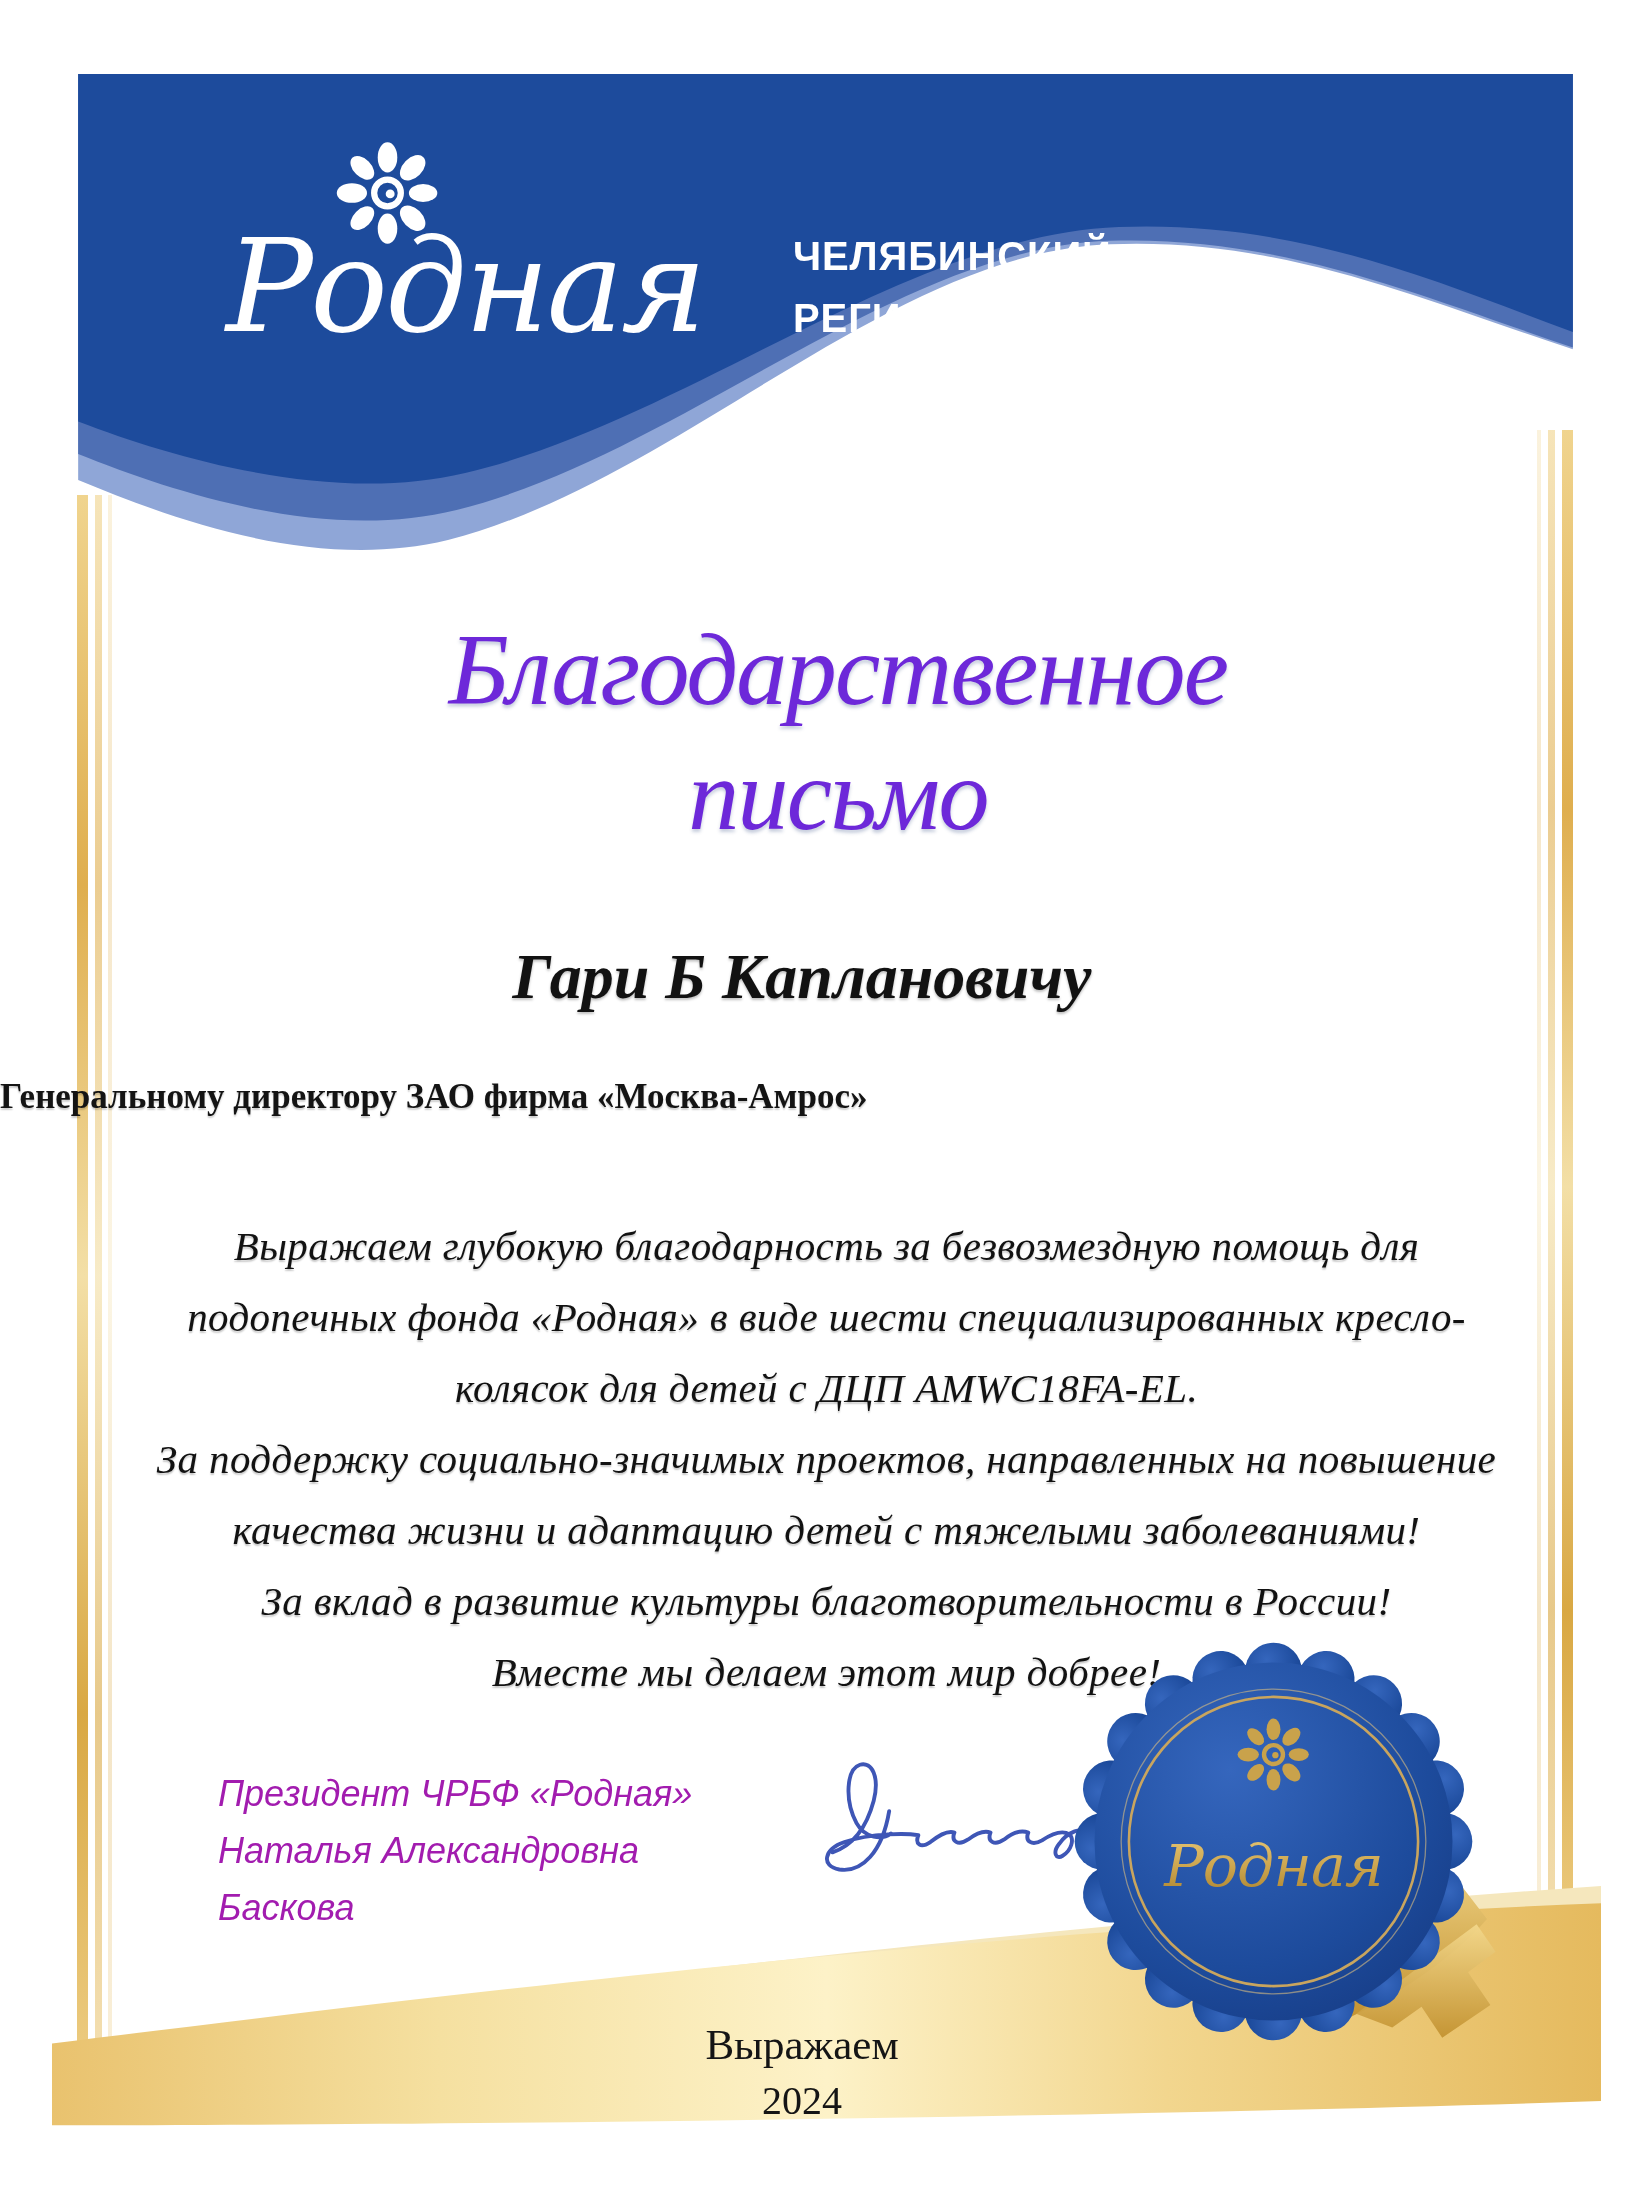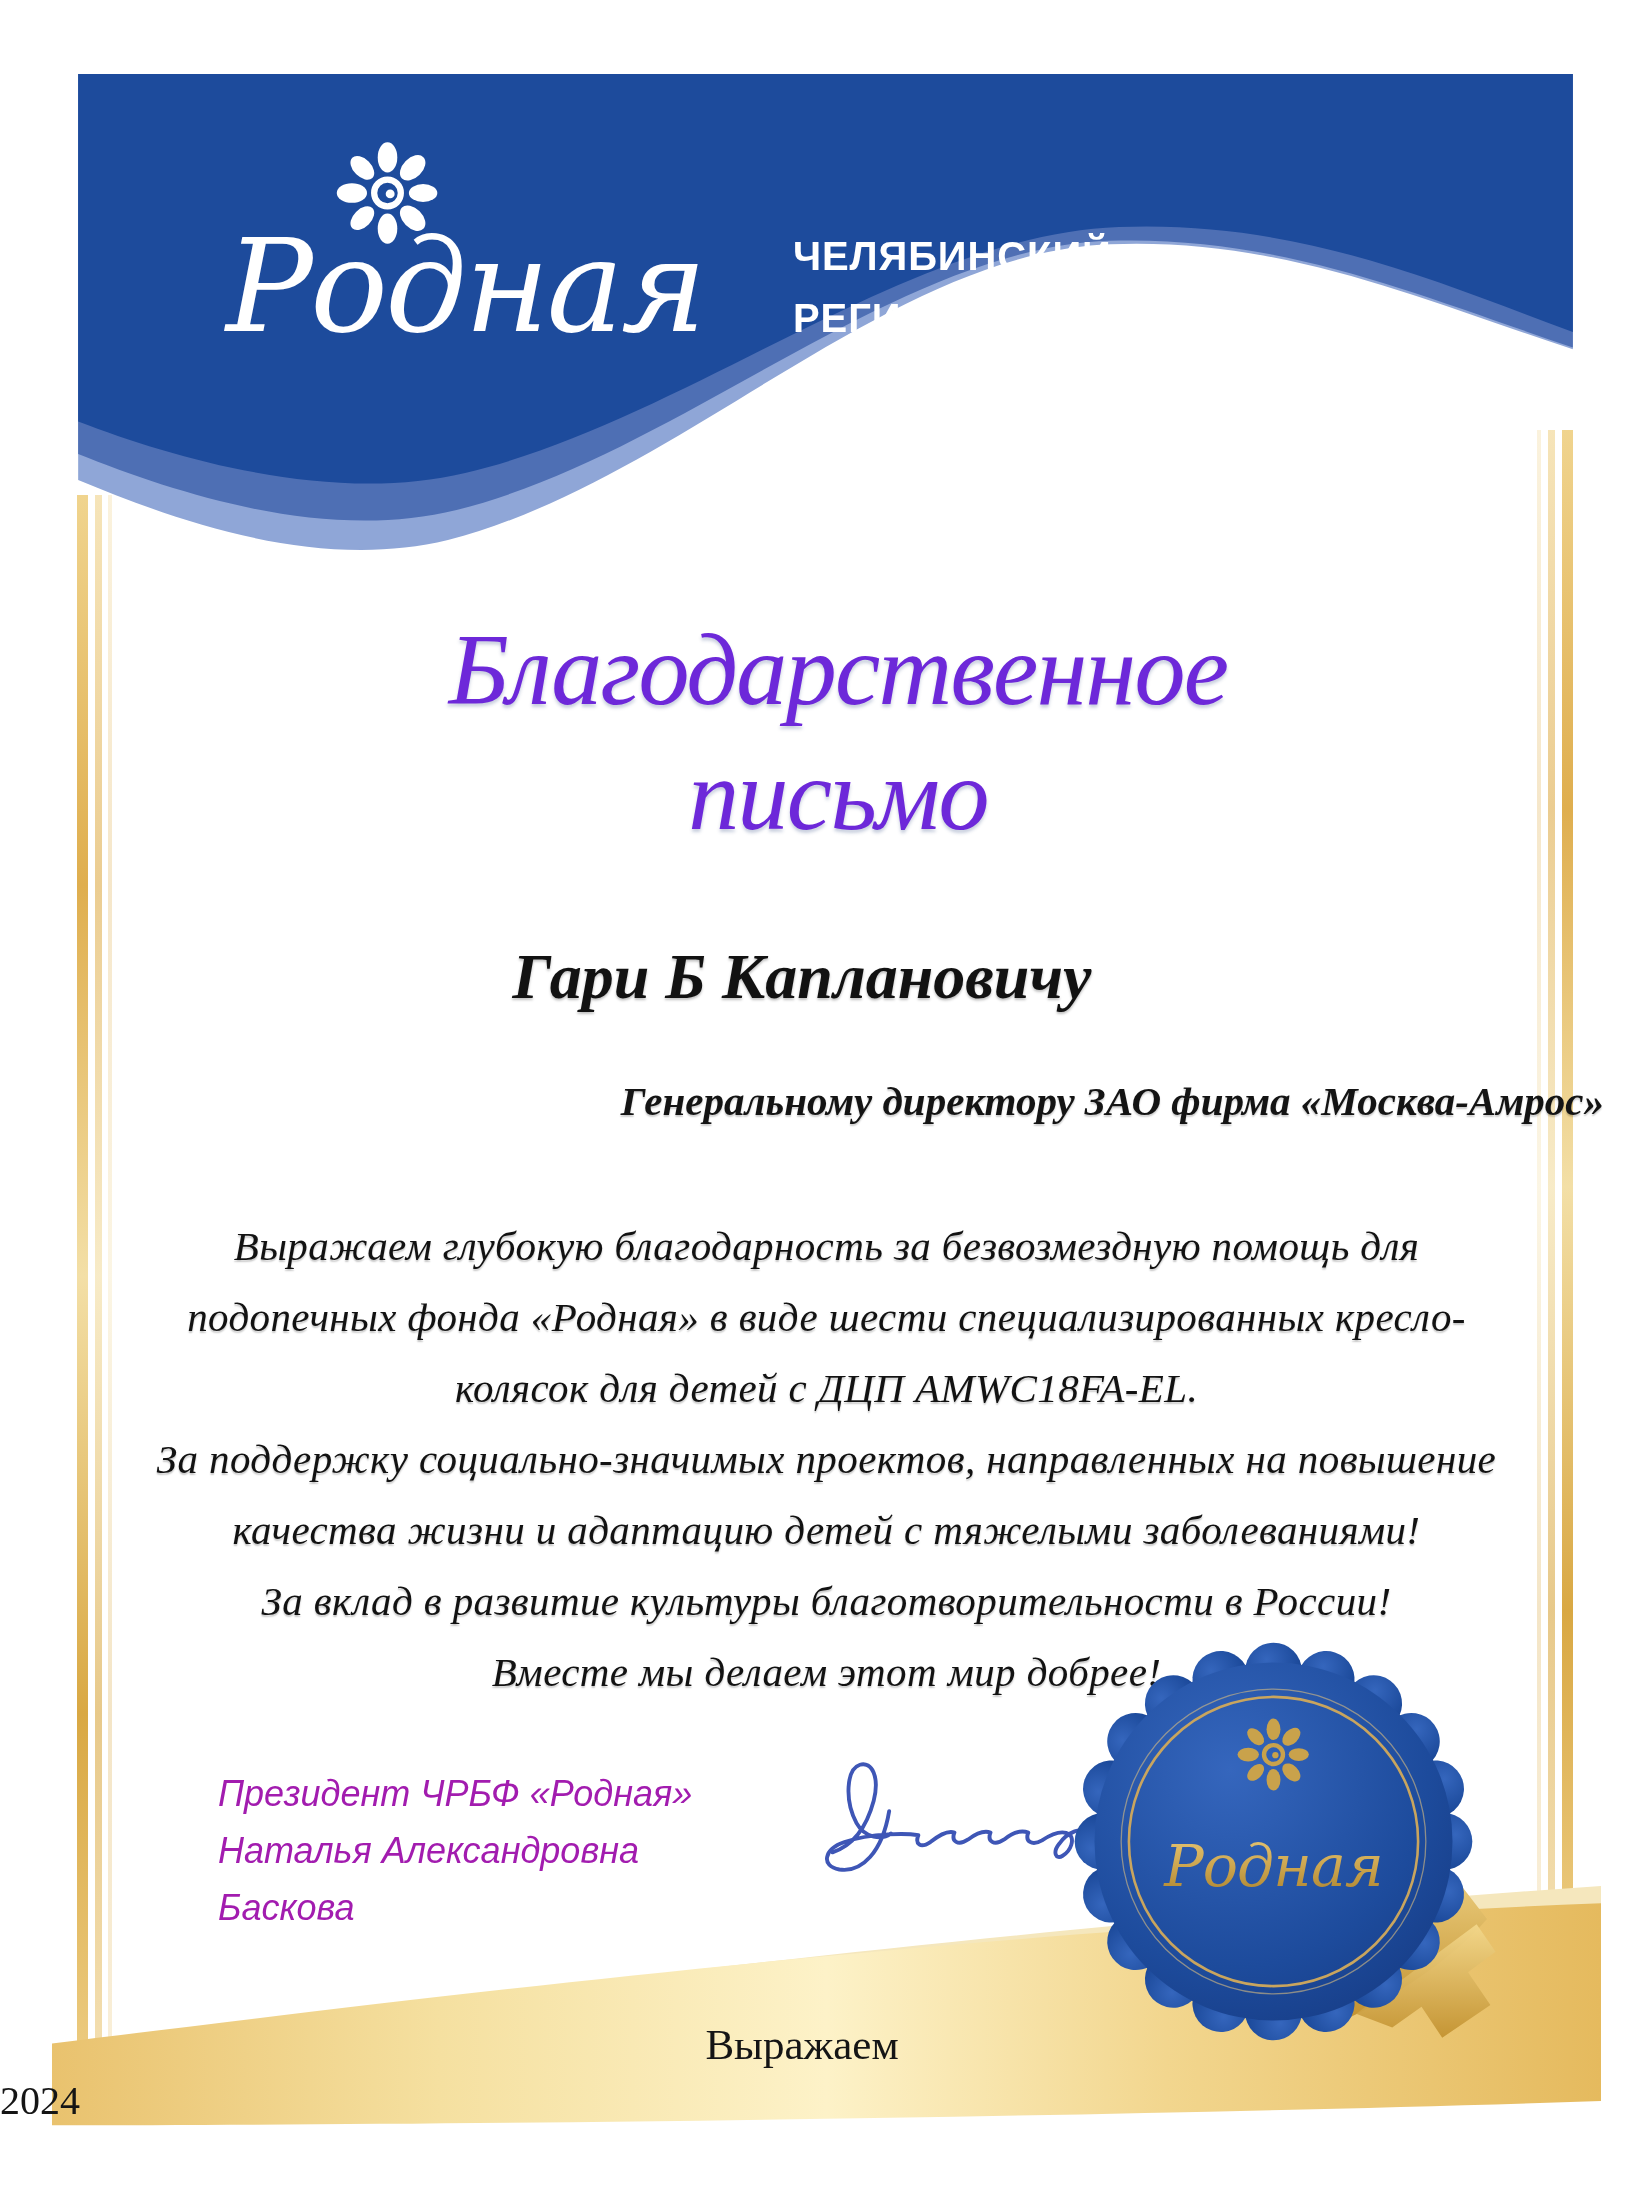--- a/index.html
+++ b/index.html
@@ -40,22 +40,22 @@
     text-shadow:0 2.6px 3.4px rgba(30,60,120,0.25);
     padding-left:36px;
   }
   
   .recipient-name {
     position:absolute; left:0; top:940px; width:100%; text-align:center;
     font-style:italic; font-weight:700; font-size:64px; color:#121212;
     text-shadow:0 1.7px 2.6px rgba(0,0,0,0.25);
   }
   .recipient-pos {
-    position:absolute; left:0; top:1077px; width:100%; text-align:right;
-    font-style:italic; font-weight:700; font-size:41px; color:#141414;
+    position:absolute; left:0; top:1077px; width:100%; text-align:left;
+    font-weight:700; font-size:35px; color:#141414;
     text-shadow:0 1.7px 1.7px rgba(0,0,0,0.2);
   }
   
   .body-lines { position:absolute; left:52px; top:1210px; width:1549px; }
   .body-line {
     height:71px; display:flex; align-items:center; justify-content:center;
     font-style:italic; font-size:41px; color:#121212; letter-spacing:0.4px;
     text-shadow:0 1.7px 1.7px rgba(0,0,0,0.22); white-space:nowrap;
   }
   
@@ -66,21 +66,21 @@
   }
   .sig-svg { position:absolute; left:779px; top:1751px; }
   
   .seal-svg { position:absolute; left:1048px; top:1616px; }
   .band-svg { position:absolute; left:52px; top:1867px; }
   .footer-city {
     position:absolute; left:0; top:2020px; width:100%; text-align:center;
     font-size:43px; color:#151515;
   }
   .footer-year {
-    position:absolute; left:0; top:2077px; width:100%; text-align:left;
+    position:absolute; left:0; top:2077px; width:100%; text-align:center;
     font-size:40px; color:#151515;
   }
   .seal-label {
     font-family:"DejaVu Serif", serif; font-style:italic; font-size:68px; letter-spacing:-1px;
   }
 </style>
 </head>
 <body>
 
 <div class="page">

